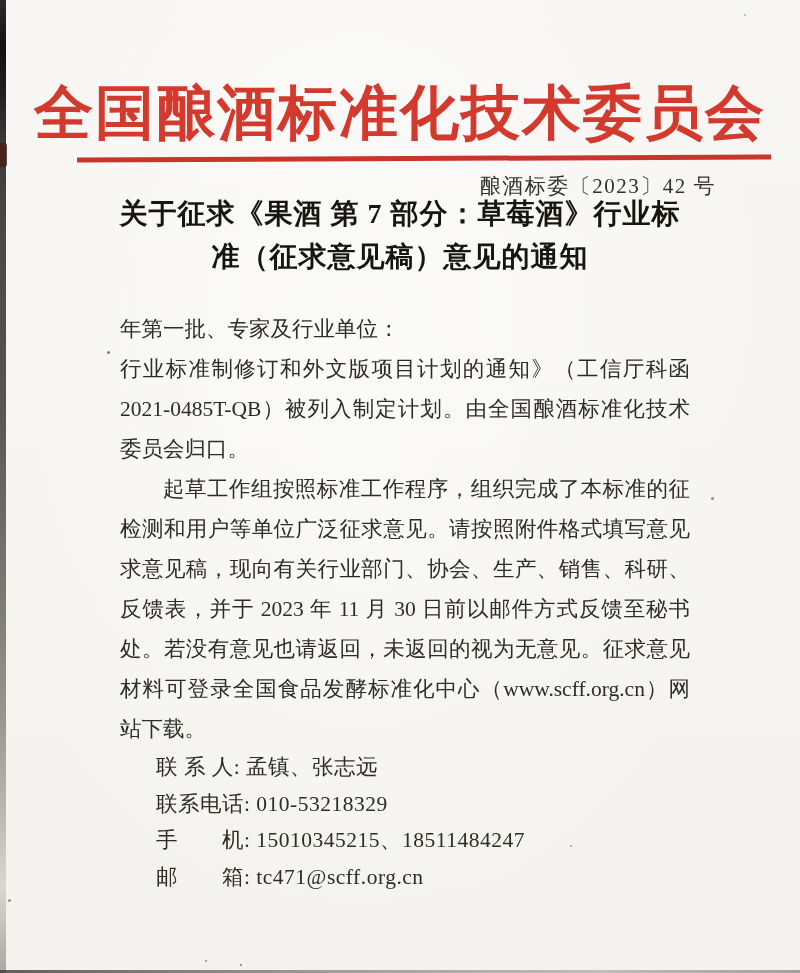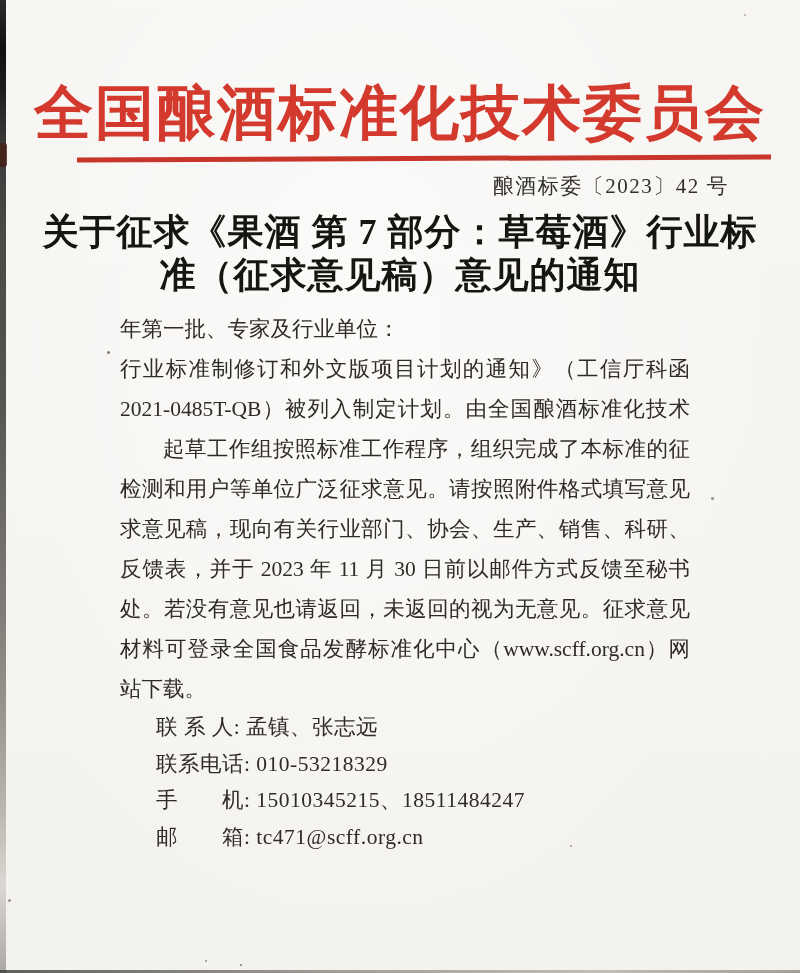--- a/index.html
+++ b/index.html
@@ -49,26 +49,26 @@
   .letterhead{
     position:absolute;top:74px;left:0;width:800px;z-index:2;
     text-align:center;font-size:59px;font-weight:bold;
     color:var(--red);letter-spacing:2px;white-space:nowrap;
   }
   .red-rule{
     position:absolute;left:77px;top:156px;width:694px;height:5px;z-index:2;
     background:var(--rule-red);transform:rotate(-0.25deg);
   }
   .doc-number{
-    position:absolute;top:172px;right:71px;z-index:2;
+    position:absolute;top:172px;right:84px;z-index:2;
     font-size:21px;color:#33302b;letter-spacing:1.5px;white-space:nowrap;
   }
   .doc-title{
-    position:absolute;top:211px;left:40px;right:40px;z-index:2;
-    text-align:center;font-weight:bold;font-size:36px;line-height:43px;
+    position:absolute;top:192px;left:40px;right:40px;z-index:2;
+    text-align:center;font-weight:bold;font-size:28px;line-height:43px;
     color:var(--title-ink);letter-spacing:1px;
   }
   .doc-title div{white-space:nowrap;}
   .body-text{
     position:absolute;top:309px;left:120px;width:570px;z-index:2;
     font-size:21.5px;color:var(--ink);
   }
   .bline{
     height:40px;line-height:40px;
     text-align:justify;text-justify:inter-character;
@@ -102,20 +102,21 @@
 
 <div class="doc-title">
   <div>关于征求《果酒 第 7 部分：草莓酒》行业标</div>
   <div>准（征求意见稿）意见的通知</div>
 </div>
 
 <div class="body-text">
   <div class="bline">年第一批、专家及行业单位：</div>
   <div class="bline j">行业标准制修订和外文版项目计划的通知》（工信厅科函</div>
   <div class="bline j">2021-0485T-QB）被列入制定计划。由全国酿酒标准化技术</div>
+  <div class="bline">委员会归口。</div>
   <div class="bline j ind">起草工作组按照标准工作程序，组织完成了本标准的征</div>
   <div class="bline j">检测和用户等单位广泛征求意见。请按照附件格式填写意见</div>
   <div class="bline j">求意见稿，现向有关行业部门、协会、生产、销售、科研、</div>
   <div class="bline j">反馈表，并于 2023 年 11 月 30 日前以邮件方式反馈至秘书</div>
   <div class="bline j">处。若没有意见也请返回，未返回的视为无意见。征求意见</div>
   <div class="bline j">材料可登录全国食品发酵标准化中心（www.scff.org.cn）网</div>
   <div class="bline">站下载。</div>
 
   <div class="cline">联 系 人: 孟镇、张志远</div>
   <div class="cline">联系电话: 010-53218329</div>

